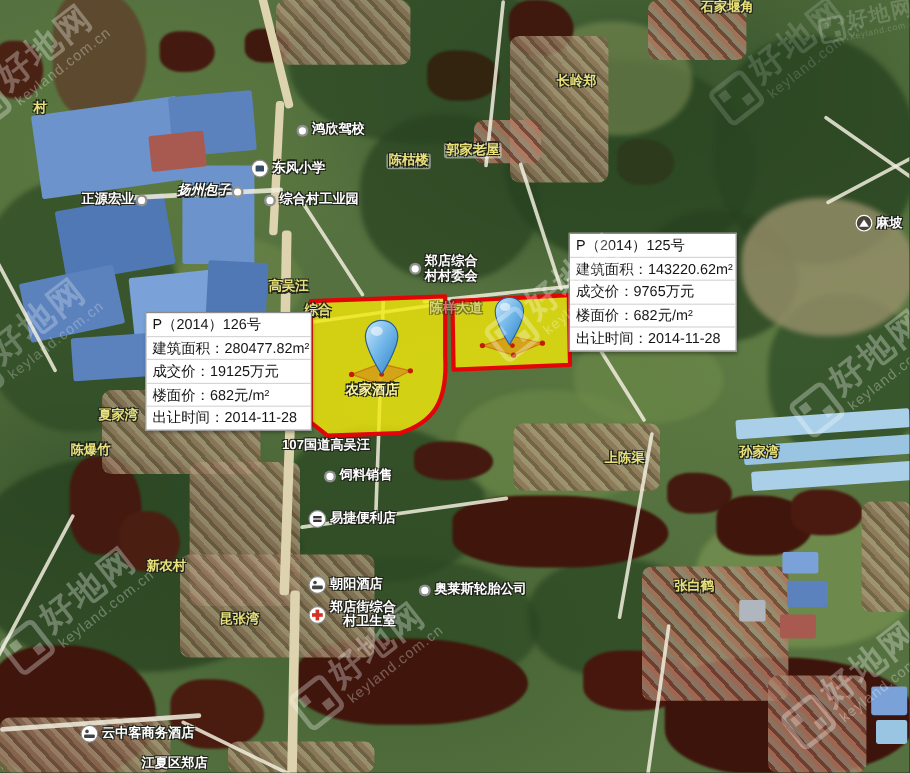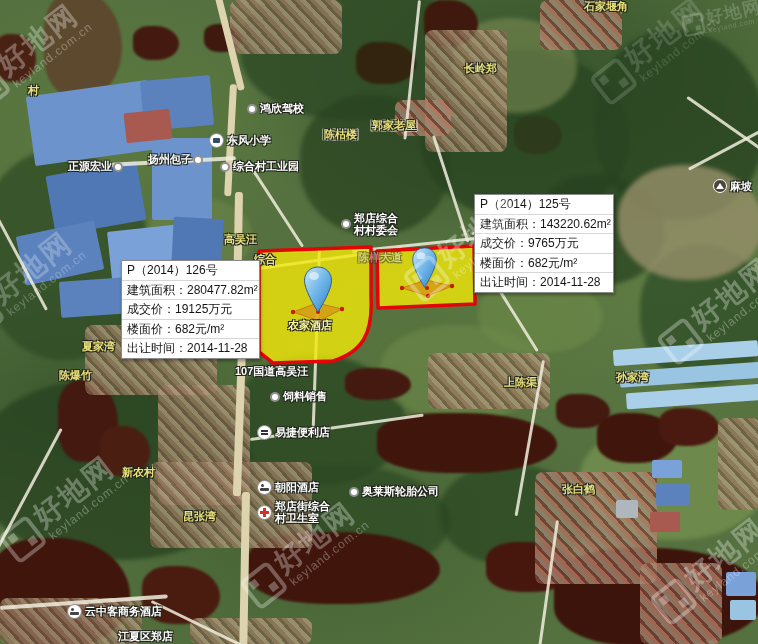--- a/index.html
+++ b/index.html
@@ -20,21 +20,21 @@
   .village.red{background:repeating-linear-gradient(47deg, rgba(178,120,96,.9) 0 4px, rgba(120,70,55,.9) 4px 7px, rgba(160,140,120,.85) 7px 11px);}
   .fr{position:absolute;border-radius:2px;}
   .road{position:absolute;background:#ddd3ae;border-radius:3px;transform-origin:top left;}
   .trail{position:absolute;background:rgba(241,237,221,.85);border-radius:2px;transform-origin:top left;}
   .layer{position:absolute;left:0;top:0;width:758px;height:644px;}
   
   #labels{z-index:26;pointer-events:none;margin-left:28px;}
   .maplabel{position:absolute;display:flex;align-items:center;white-space:nowrap;
     font-size:11px;font-weight:bold;line-height:13px;
     text-shadow:-1px -1px 0 #20231c,1px -1px 0 #20231c,-1px 1px 0 #20231c,1px 1px 0 #20231c;}
-  .maplabel .ltext div{line-height:12px;}
+  .maplabel .ltext div{line-height:12px;text-align:right;}
   .c-white{color:#ffffff;}
   .c-yellow{color:#e9e27c;}
   .c-plate{color:#e9e27c;}
   .c-plate .ltext{background:rgba(255,255,255,.45);padding:0 2px;border-radius:2px;}
   .c-dim{color:#d9d9cf;opacity:.5;}
   .c-parcel{color:#fdf6a0;}
   .under{z-index:24;}
   .mic{display:inline-block;position:relative;margin:0 3px 0 1px;flex:none;}
   .mic-dot{width:6px;height:6px;background:#fff;border:2px solid rgba(110,110,110,.75);border-radius:50%;}
   .mic-school,.mic-shop,.mic-bed,.mic-hospital{width:13px;height:13px;background:#fff;border:1px solid #8a8a8a;border-radius:50%;}
@@ -186,21 +186,21 @@
         <span class="ltext">长岭郑</span>
       </div>
       <div class="maplabel c-white" style="left: 218px; top: 102px;">
         <span class="mic mic-dot"></span>
         <span class="ltext">鸿欣驾校</span>
       </div>
       <div class="maplabel c-white" style="left: 180px; top: 133px;">
         <span class="mic mic-school"></span>
         <span class="ltext">东风小学</span>
       </div>
-      <div class="maplabel c-white" style="left: 120px; top: 153px;">
+      <div class="maplabel c-white" style="left: 120px; top: 153px; font-style: italic;">
         <span class="ltext">扬州包子</span>
         <span class="mic mic-dot"></span>
       </div>
       <div class="maplabel c-white" style="left: 40px; top: 160px;">
         <span class="ltext">正源宏业</span>
         <span class="mic mic-dot"></span>
       </div>
       <div class="maplabel c-white" style="left: 191px; top: 160px;">
         <span class="mic mic-dot"></span>
         <span class="ltext">综合村工业园</span>

